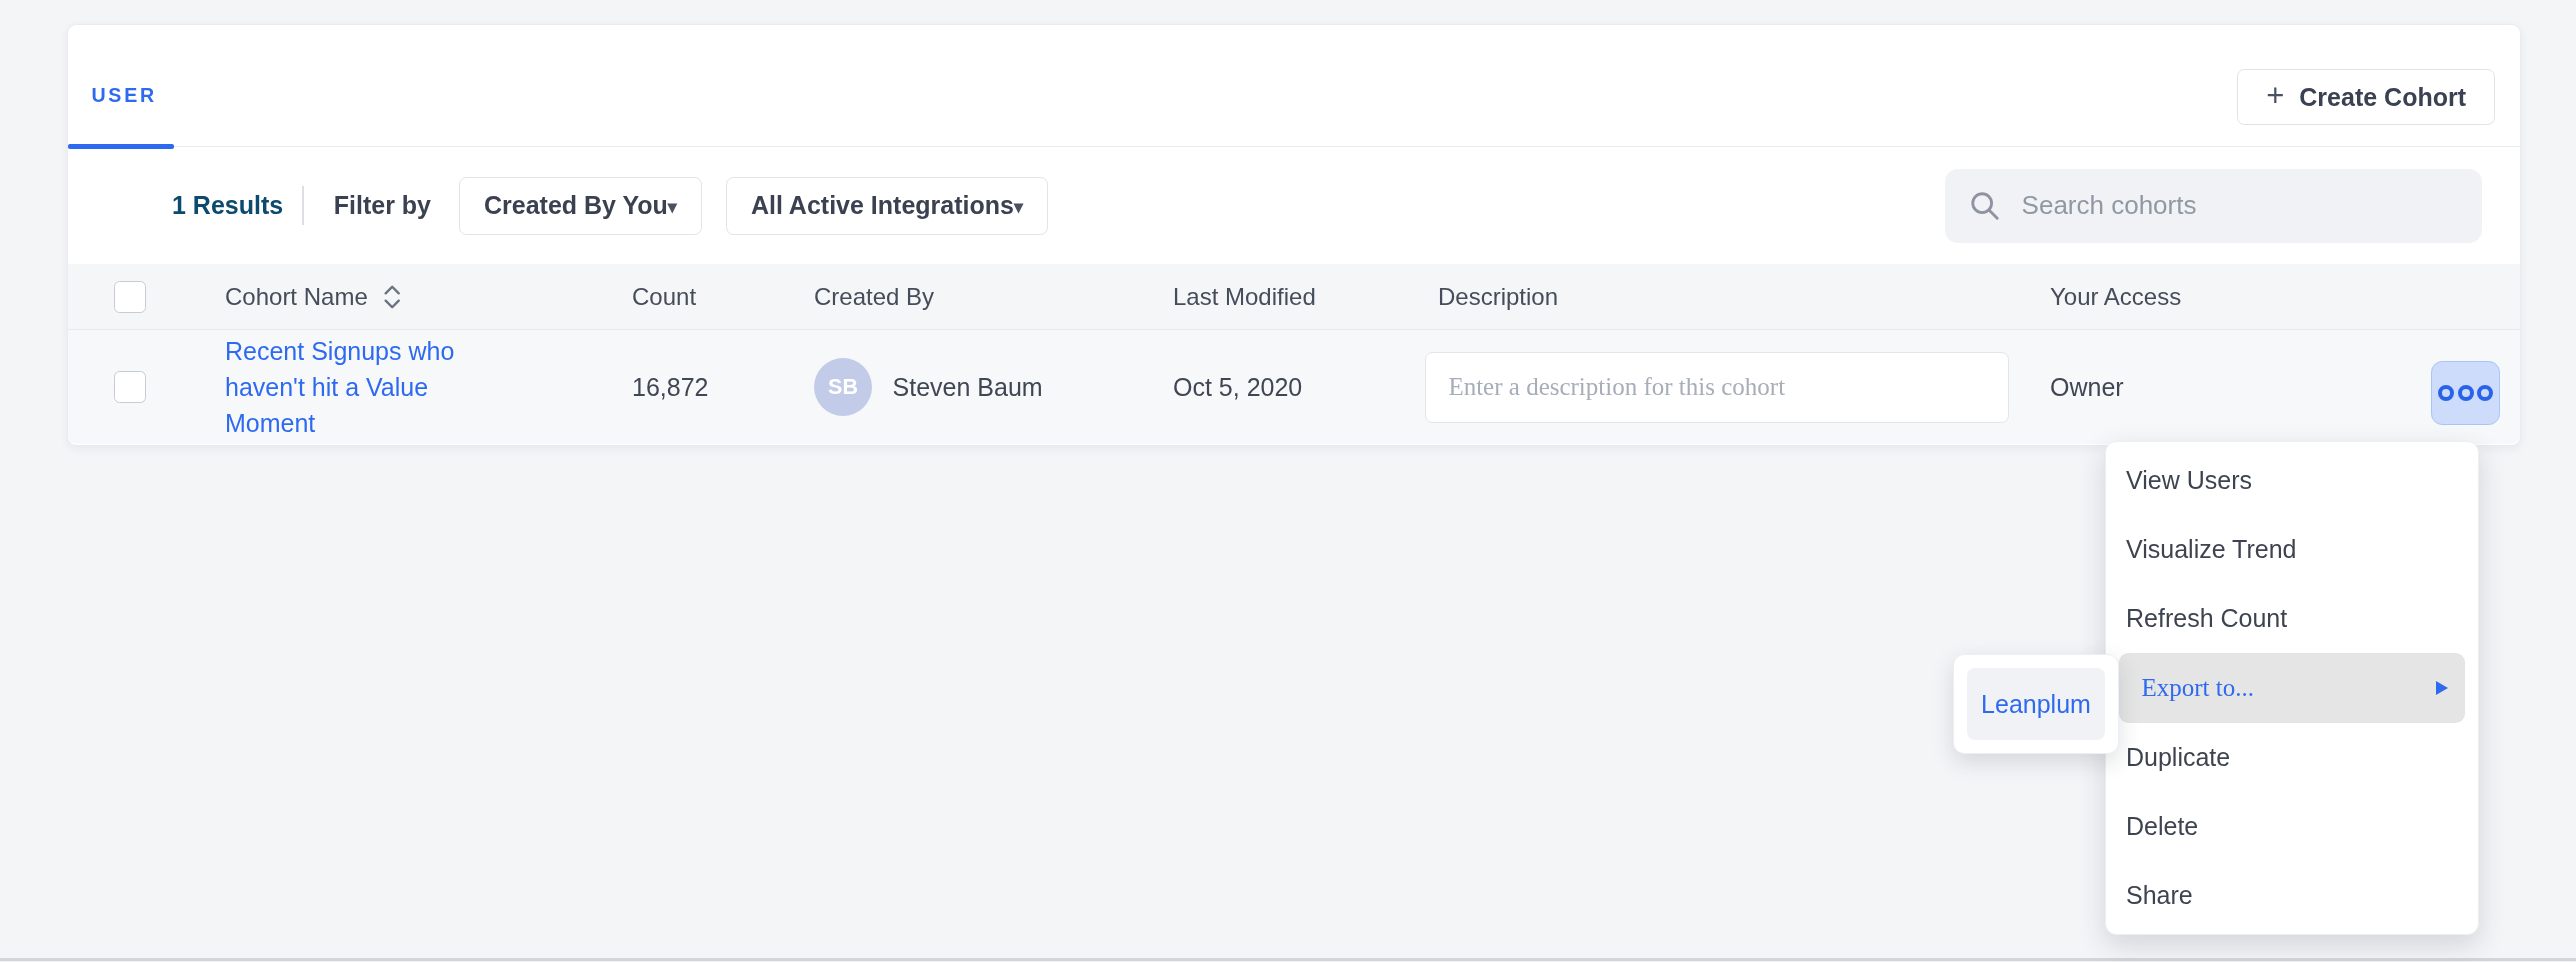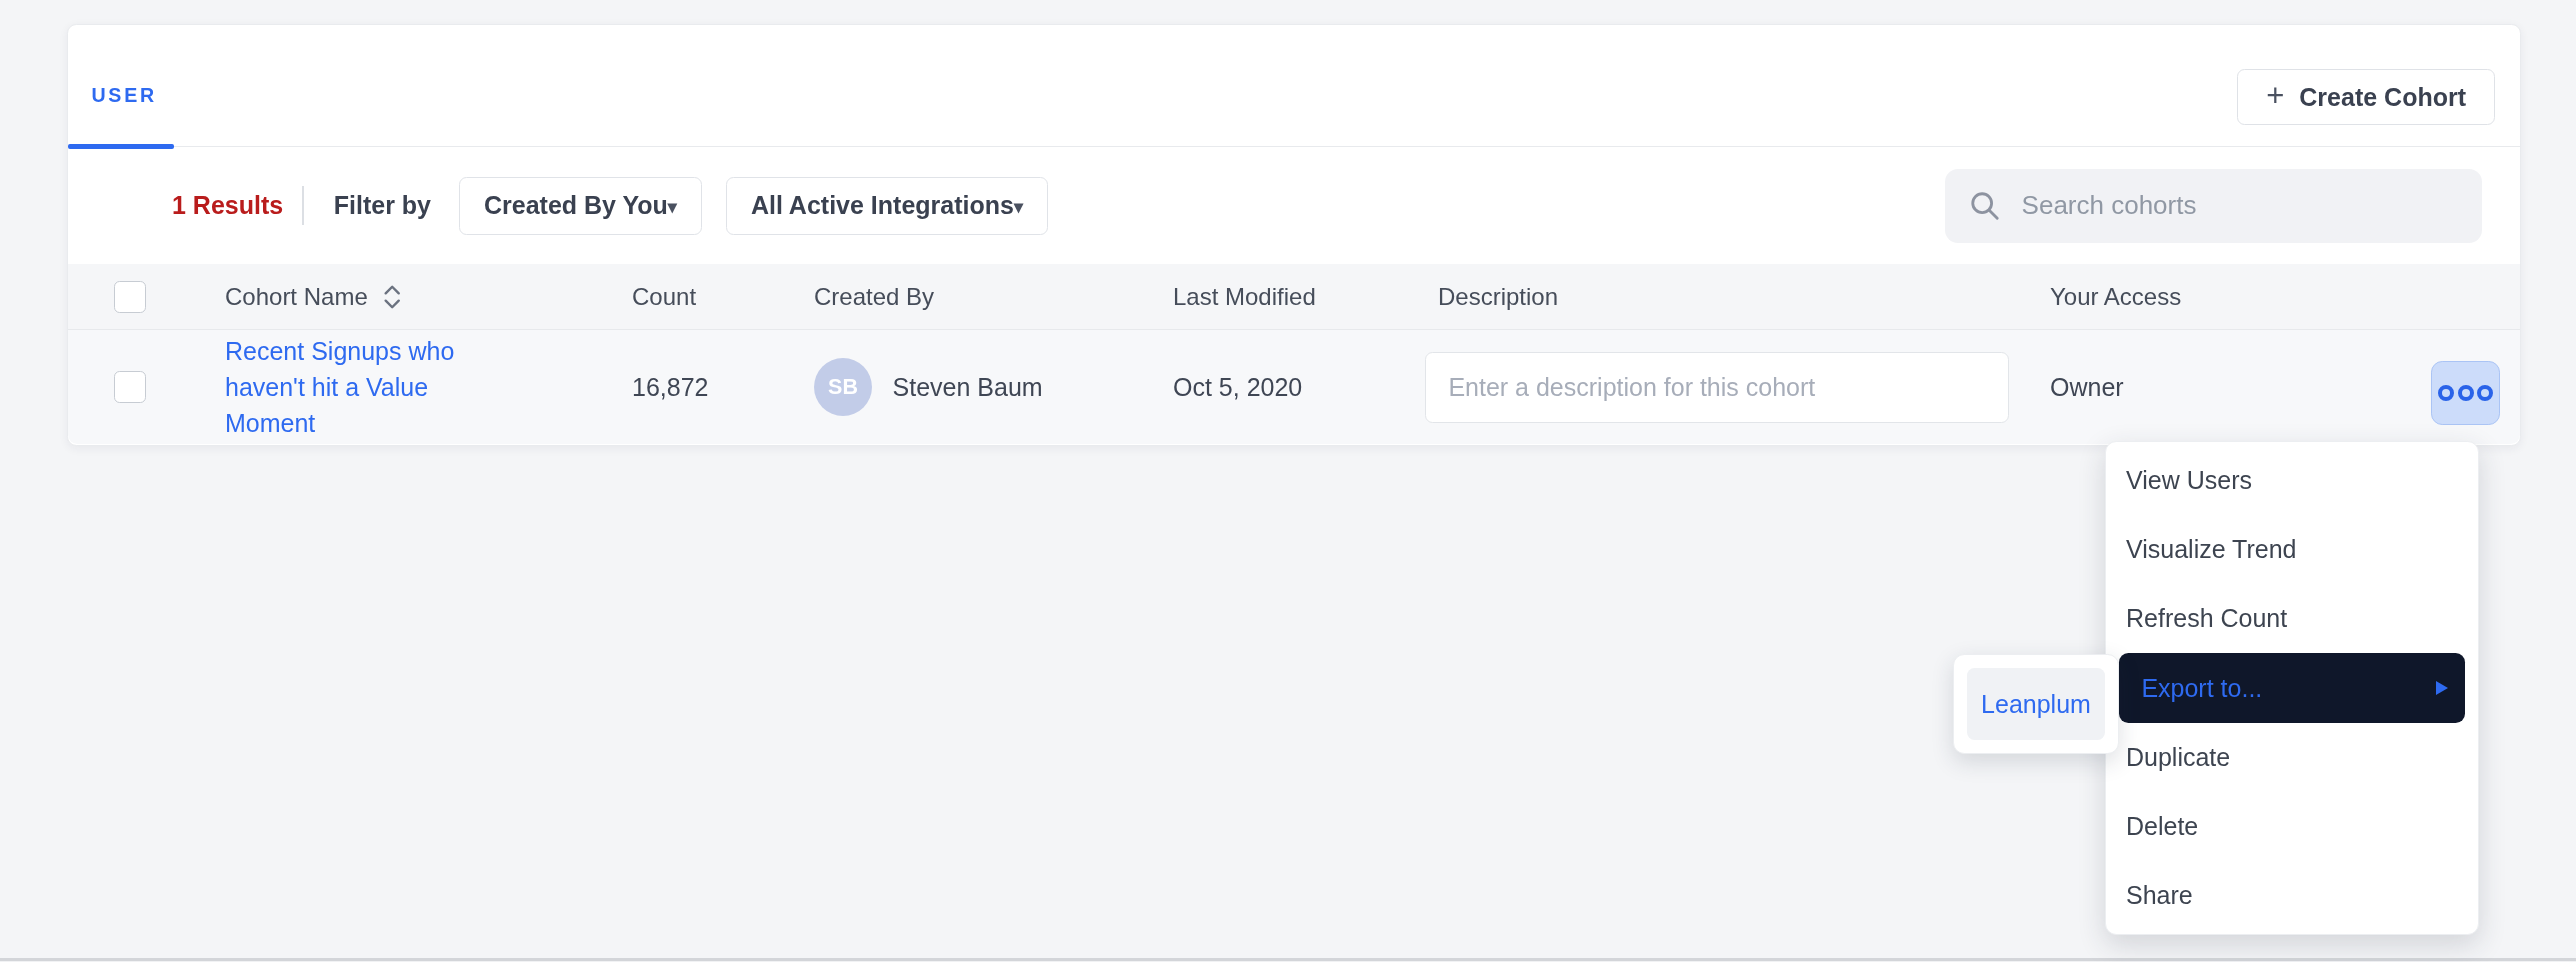--- a/index.html
+++ b/index.html
@@ -41,21 +41,21 @@
     font-size:25px; font-weight:700; color:#3a4150; cursor:pointer;
   }
   .plus-glyph { font-size:31px; font-weight:400; color:#4a5160; line-height:1; margin-top:-2.8px; }
 
   
   .filterbar {
     position:relative; height:117px;
     display:flex; align-items:center;
     padding-left:104px;
   }
-  .results-count { font-size:25px; font-weight:700; color:#b91c1c; }
+  .results-count { font-size:25px; font-weight:700; color:#0c4a6e; }
   .vdivider { width:1.9px; height:39px; background:#dcdfe4; margin:0 30px 0 18.7px; }
   .filter-by { font-size:25px; font-weight:700; color:#3a4150; margin-right:28px; }
   .dropdown-btn {
     height:58px; padding:0 24px; margin-right:24px;
     display:flex; align-items:center; 
     background:#fff; border:1.9px solid #e0e3e8; border-radius:7.5px;
     font-size:25px; font-weight:700; color:#3a4150; cursor:pointer;
   }
   .caret { font-size:18px; color:#4a5160; margin-top:2.8px; }
   .searchbox {
@@ -108,21 +108,21 @@
     background:#c2cce8; color:#ffffff;
     font-size:21.5px; font-weight:700;
     display:flex; align-items:center; justify-content:center;
     margin-right:20.6px;
   }
   .desc-input-wrap { left:1357px; }
   .desc-input {
     width:584px; height:71px;
     background:#fff; border:1.9px solid #e2e5e9; border-radius:7.5px;
     padding:0 22.4px; outline:none;
-    font-family:Liberation Sans, sans-serif;
+    font-family:Liberation Serif, serif;
     font-size:25px; color:#14532d;
   }
   .desc-input::placeholder { color:#a7adb9; }
   .more-btn {
     position:absolute; left:2363px; top:31px;
     width:69px; height:64px;
     background:#ccdcfa; border:0.9px solid #aac4f5; border-radius:11.2px;
     display:flex; align-items:center; justify-content:center; gap:3.7px;
     cursor:pointer;
   }
@@ -136,22 +136,22 @@
     box-shadow:0 9.3px 28px rgba(35,45,65,0.16);
     display:flex; flex-direction:column;
     padding:3.7px 0; z-index:20;
   }
   .menu-item {
     flex:1; display:flex; align-items:center;
     padding-left:20px; font-size:25px; color:#3d4450; cursor:pointer;
   }
   .menu-item.active {
     margin:0 13px; padding-left:22.4px; padding-right:17px;
-    background:#0f172a; border-radius:9.3px;
-    color:#2e6af0; justify-content:space-between;
+    background:#e5e5e5; border-radius:9.3px;
+    color:#2e6af0; justify-content:space-between;font-family:Liberation Serif, serif;
   }
   .submenu-arrow {
     width:0; height:0;
     border-left:12px solid #2e6af0;
     border-top:7.5px solid transparent;
     border-bottom:7.5px solid transparent;
   }
 
   
   .submenu {

